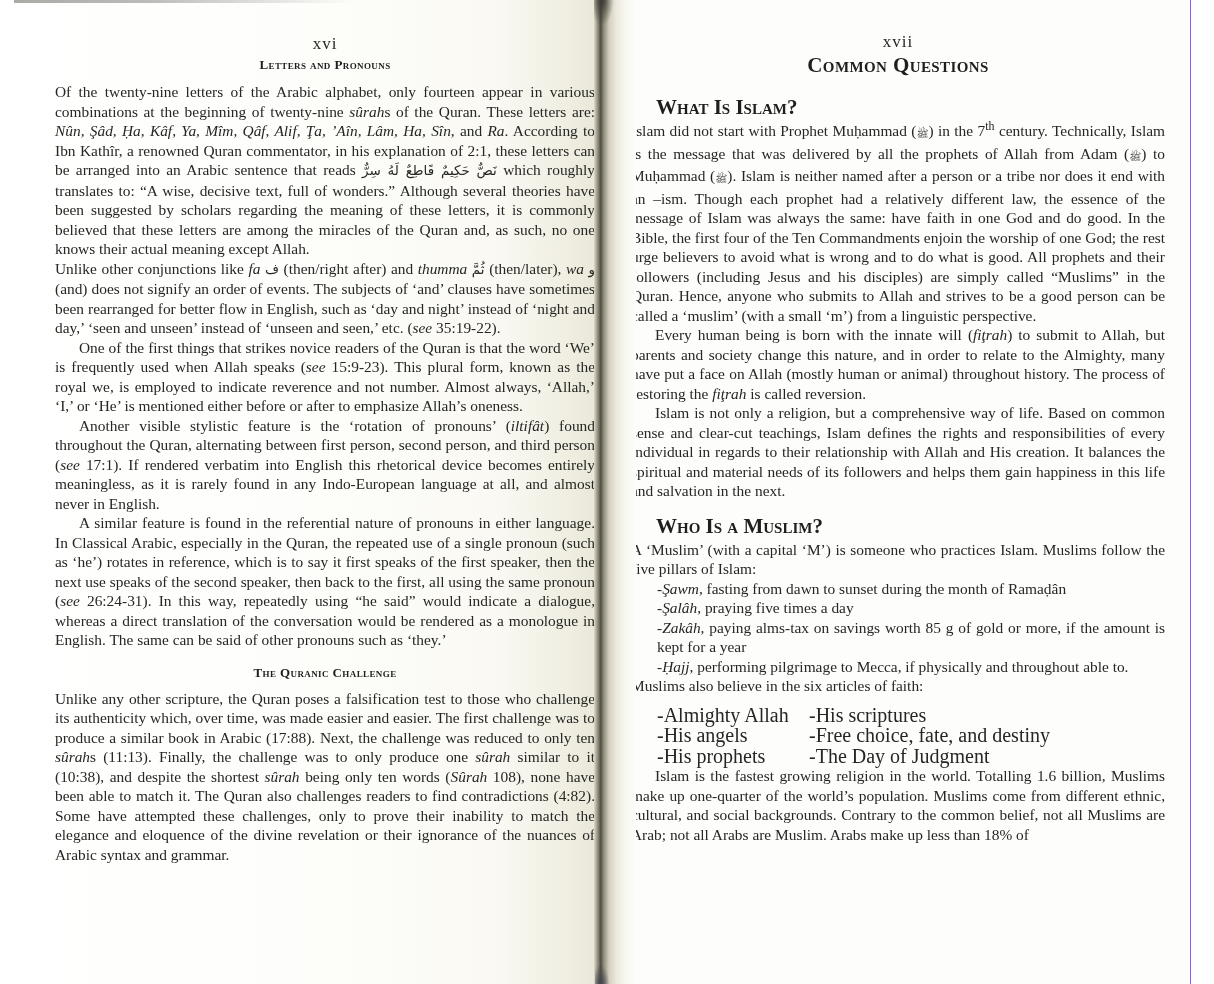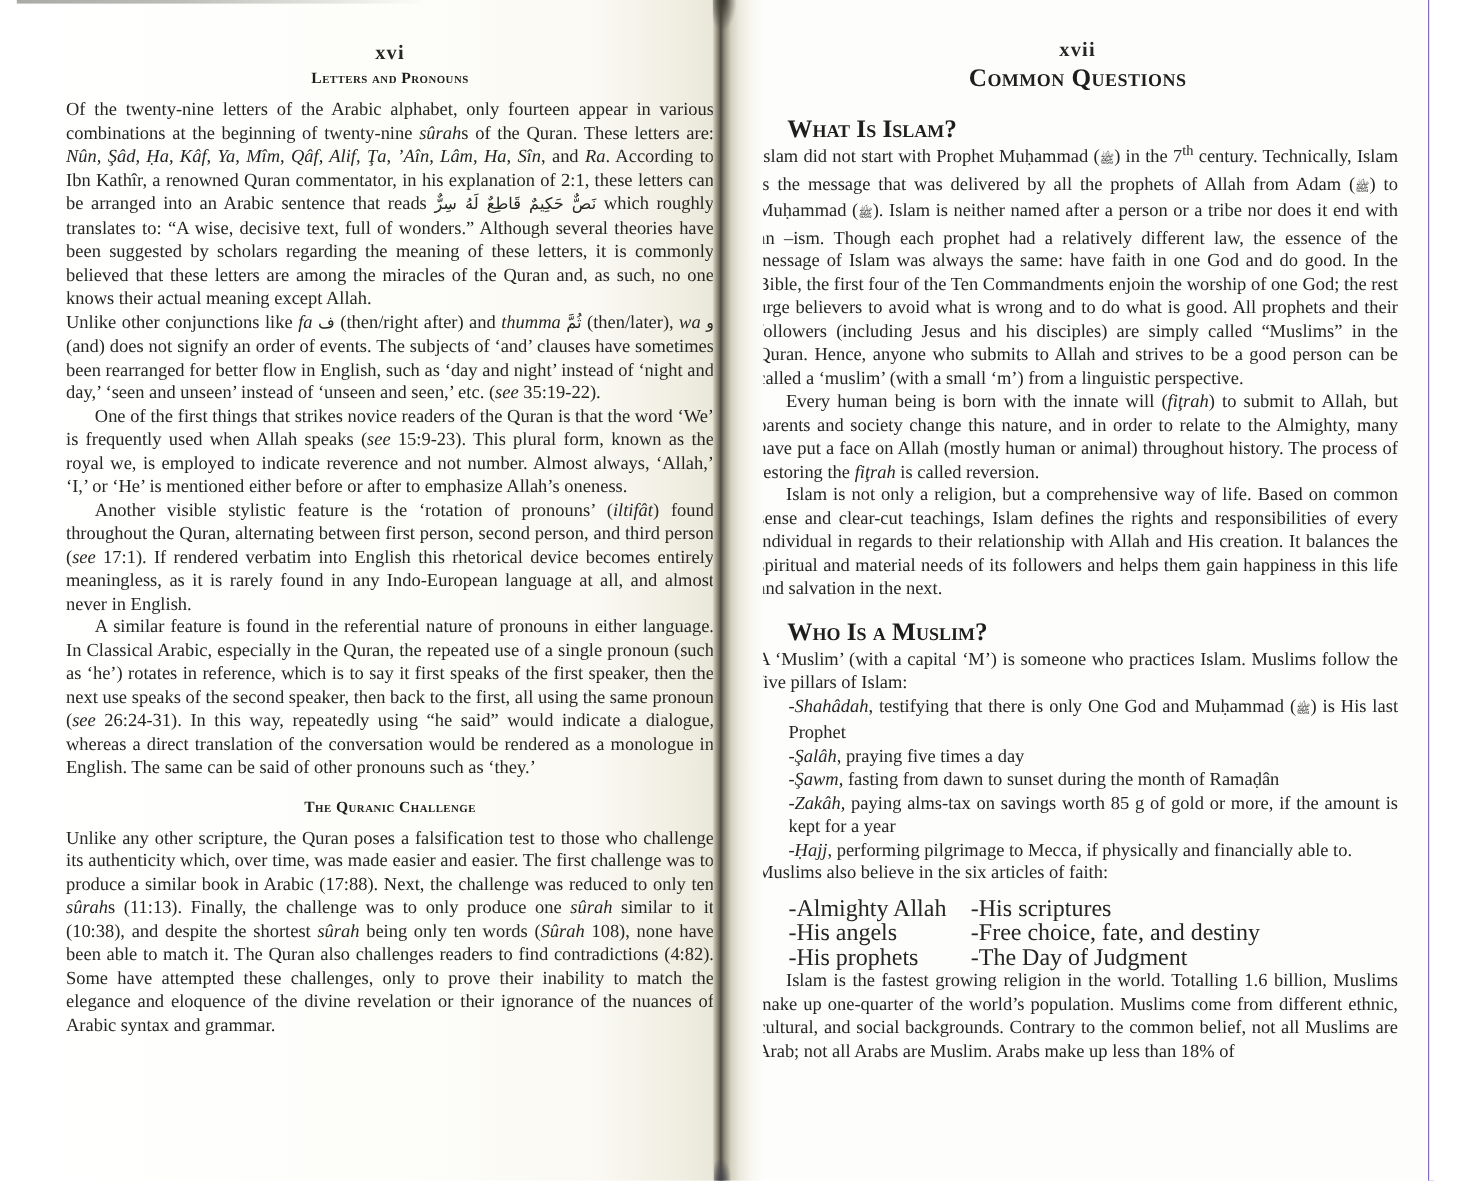--- a/index.html
+++ b/index.html
@@ -12,39 +12,39 @@
     color:#262624;
   }
   .page{position:absolute;top:0;height:984px;}
   .page-left{
     left:6px;width:598px;
     background:linear-gradient(90deg,#ffffff 0%,#fdfdfa 55%,#faf9f3 82%,#f0eee1 94%,#e7e5d6 100%);
   }
   .page-right{
     left:604px;width:586px;
     background:#fdfdfb;
-    border-right:5px solid #8b5cf6;
+    border-right:1px solid #8b5cf6;
   }
   .right-margin{position:absolute;left:1191px;top:0;width:23px;height:984px;background:#ffffff;}
   .seam{
     position:absolute;left:594px;top:0;width:42px;height:984px;
     background:linear-gradient(90deg,#dedbc9 0%,#8a8576 10%,#4f4c43 16%,#8f8b7b 23%,#d3d0bf 36%,#eceade 54%,#f7f6ef 74%,#fdfdfa 100%);
   }
   .seam-top{position:absolute;left:594px;top:0;width:20px;height:26px;
     background:radial-gradient(ellipse at 40% 0%,#3c3a33 0%,rgba(60,58,51,0) 70%);}
   .seam-bottom{position:absolute;left:595px;top:966px;width:14px;height:18px;
     background:radial-gradient(ellipse at 40% 100%,#43434c 0%,rgba(67,67,76,0) 75%);}
   .edge-top{position:absolute;left:14px;top:0;width:340px;height:3px;
     background:linear-gradient(90deg,#555550 0%,#7a7a74 40%,rgba(120,120,115,0) 100%);opacity:.5;}
 
   .content{position:absolute;}
   .page-left .content{left:49px;top:34px;width:540px;}
   .page-right .content{left:27px;top:32px;width:534px;}
 
-  .page-num{font-size:17px;text-align:center;margin:0;letter-spacing:1px;font-weight:bold;}
+  .page-num{font-size:17px;text-align:center;margin:0;letter-spacing:1px;}
   .h-center{
     text-align:center;font-weight:700;font-variant:small-caps;
     letter-spacing:.4px;color:#1e1e1c;margin:0;
   }
   .h-left-size{font-size:13px;margin:3px 0 9px;}
   .h-right-size{font-size:21px;margin:1px 0 17px;}
   .h-sub{
     font-weight:700;font-variant:small-caps;font-size:21px;
     text-indent:25px;margin:13px 0 1px;color:#1e1e1c;
   }
@@ -91,25 +91,24 @@
   <div class="content">
     <div class="page-num">xvii</div>
     <div class="h-center h-right-size">Common Questions</div>
     <div class="h-sub first">What Is Islam?</div>
     <p class="body"><span>Islam did not start with Prophet Muḥammad (</span><span class="sym">ﷺ</span><span>) in the 7</span><span class="sup">th</span><span> century. Technically, Islam is the message that was delivered by all the prophets of Allah from Adam (</span><span class="sym">ﷺ</span><span>) to Muḥammad (</span><span class="sym">ﷺ</span><span>). Islam is neither named after a person or a tribe nor does it end with an –ism. Though each prophet had a relatively different law, the essence of the message of Islam was always the same: have faith in one God and do good. In the Bible, the first four of the Ten Commandments enjoin the worship of one God; the rest urge believers to avoid what is wrong and to do what is good. All prophets and their followers (including Jesus and his disciples) are simply called “Muslims” in the Quran. Hence, anyone who submits to Allah and strives to be a good person can be called a ‘muslim’ (with a small ‘m’) from a linguistic perspective.</span></p>
     <p class="body gap indent"><span>Every human being is born with the innate will (</span><span class="it">fiţrah</span><span>) to submit to Allah, but parents and society change this nature, and in order to relate to the Almighty, many have put a face on Allah (mostly human or animal) throughout history. The process of restoring the </span><span class="it">fiţrah</span><span> is called reversion.</span></p>
     <p class="body gap-lg indent"><span>Islam is not only a religion, but a comprehensive way of life. Based on common sense and clear-cut teachings, Islam defines the rights and responsibilities of every individual in regards to their relationship with Allah and His creation. It balances the spiritual and material needs of its followers and helps them gain happiness in this life and salvation in the next.</span></p>
     <div class="h-sub">Who Is a Muslim?</div>
     <p class="body"><span>A ‘Muslim’ (with a capital ‘M’) is someone who practices Islam. Muslims follow the five pillars of Islam:</span></p>
     <div class="pillars">
-      <p class="body"><span>-</span><span class="it">Shahâdah</span><span>, testifying that there is only One God and Muḥammad (</span><span class="sym">ﷺ</span><span>) is His last Prophet</span></p>
+      <p class="body"><span>-</span><span class="it">Şawm,</span><span> fasting from dawn to sunset during the month of Ramaḍân</span></p>
       <p class="body"><span>-</span><span class="it">Şalâh</span><span>, praying five times a day</span></p>
-      <p class="body"><span>-</span><span class="it">Şawm,</span><span> fasting from dawn to sunset during the month of Ramaḍân</span></p>
       <p class="body"><span>-</span><span class="it">Zakâh,</span><span> paying alms-tax on savings worth 85 g of gold or more, if the amount is kept for a year</span></p>
-      <p class="body"><span>-</span><span class="it">Ḥajj</span><span>, performing pilgrimage to Mecca, if physically and financially able to.</span></p>
+      <p class="body"><span>-</span><span class="it">Ḥajj</span><span>, performing pilgrimage to Mecca, if physically and throughout able to.</span></p>
     </div>
     <p class="body gap-lg">Muslims also believe in the six articles of faith:</p>
     <div class="articles">
       <div class="col1">
         <div>-Almighty Allah</div>
         <div>-His angels</div>
         <div>-His prophets</div>
       </div>
       <div class="col2">
         <div>-His scriptures</div>

